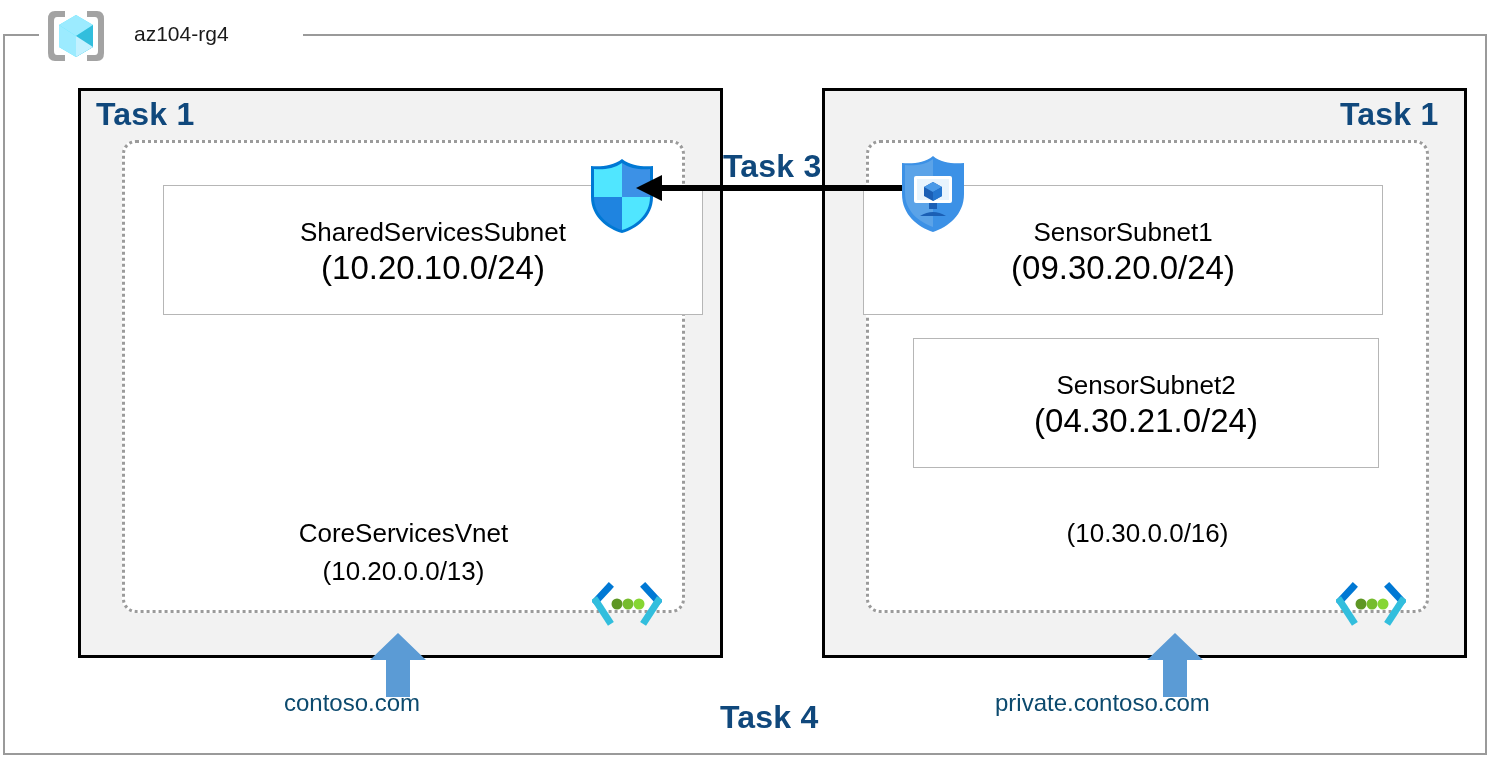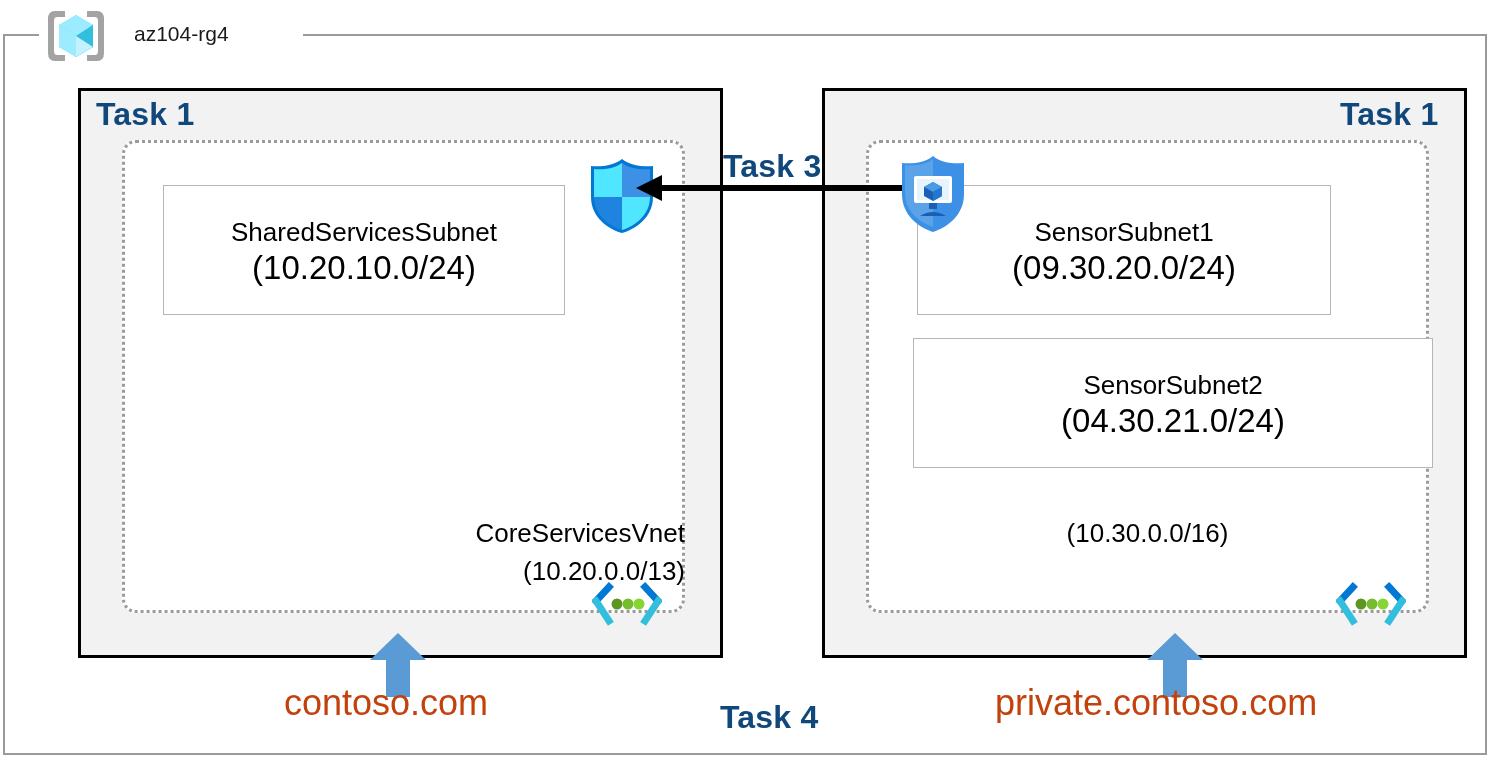--- a/index.html
+++ b/index.html
@@ -107,24 +107,24 @@
   .subnet-box {
     position: absolute;
     box-sizing: border-box;
     background: #ffffff;
     border: 1px solid #b6b6b6;
     display: flex;
     flex-direction: column;
     align-items: center;
     justify-content: center;
   }
-  #subnet-sharedservices { left: 163px;  top: 185px; width: 402px; height: 130px; }
+  #subnet-sharedservices { left: 163px;  top: 185px; width: 540px; height: 130px; }
   #subnet-database       { left: 163px;  top: 338px; width: 466px; height: 130px; }
-  #subnet-sensor1        { left: 917px;  top: 185px; width: 414px; height: 130px; }
-  #subnet-sensor2        { left: 913px;  top: 338px; width: 520px; height: 130px; }
+  #subnet-sensor1        { left: 863px;  top: 185px; width: 520px; height: 130px; }
+  #subnet-sensor2        { left: 913px;  top: 338px; width: 466px; height: 130px; }
 
   .subnet-name {
     font-size: 26px;
     line-height: 36px;
     color: #000000;
     white-space: nowrap;
   }
   .subnet-cidr {
     font-size: 33px;
     line-height: 36px;
@@ -134,21 +134,21 @@
 
   
   .vnet-label {
     position: absolute;
     width: 563px;
     text-align: center;
     font-size: 26px;
     line-height: 38px;
     color: #000000;
   }
-  #vnet1-label { left: 122px; top: 514px; text-align: right; }
+  #vnet1-label { left: 122px; top: 514px; }
   #vnet2-label { left: 866px; top: 514px; }
 
   
   .vnet-icon {
     position: absolute;
     width: 70px;
     height: 48px;
   }
   #vnet1-icon { left: 592px;  top: 580px; }
   #vnet2-icon { left: 1336px; top: 580px; }
@@ -182,23 +182,23 @@
   .up-arrow {
     position: absolute;
     width: 56px;
     height: 64px;
   }
   #arrow-contoso { left: 370px;  top: 633px; }
   #arrow-private { left: 1147px; top: 633px; }
 
   .domain-label {
     position: absolute;
-    font-size: 36px;
+    font-size: 24px;
     line-height: 40px;
-    color: #c2410c;
+    color: #0c4a6e;
     white-space: nowrap;
   }
   #domain-contoso { left: 284px;  top: 683px; }
   #domain-private { left: 995px;  top: 683px; }
 </style>
 </head>
 <body>
 
 <div id="canvas">
 

